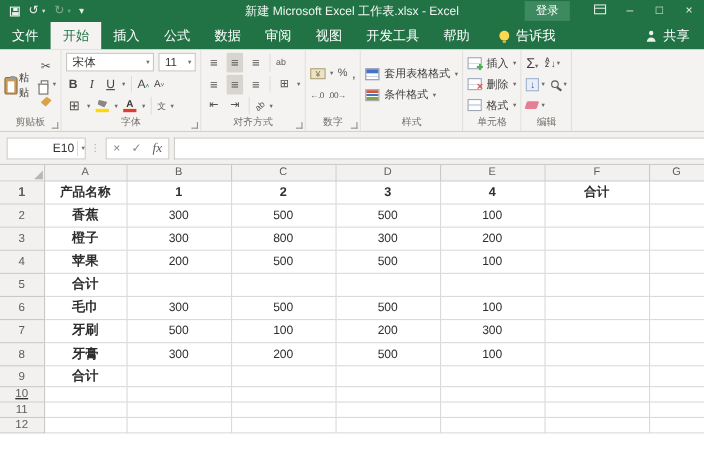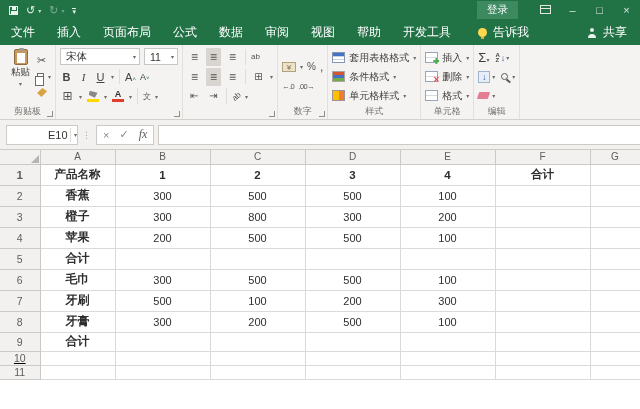--- a/index.html
+++ b/index.html
@@ -41,21 +41,21 @@
   .ribbon { height:75px; background:#f5f3f1; border-bottom:1px solid #d4d1cd; display:flex; align-items:stretch; }
   .rgroup { position:relative; border-right:1px solid #e3e0dc; padding:2px 4px 13px 4px; }
   .rlabel { position:absolute; bottom:1px; left:0; right:0; text-align:center; font-size:9px; color:#73706c; }
   .lnch { position:absolute; right:2px; bottom:2px; width:6px; height:6px;
           border-right:1px solid #918e8a; border-bottom:1px solid #918e8a; }
   .rrow { display:flex; align-items:center; height:20px; gap:4px; font-size:10px; color:#3f3d3b; }
   .rcol { display:flex; flex-direction:column; justify-content:center; }
   .da { font-size:6px; color:#6f6c68; }
   .g-sep { width:1px; align-self:stretch; background:#e0ddd9; margin:2px 1px; }
 
-  .pastebtn { display:flex; flex-direction:column; align-items:center; width:33px; font-size:9.5px; color:#3f3d3b; gap:1px; padding-top:2px;}
+  .pastebtn { display:flex; flex-direction:row; align-items:center; width:33px; font-size:9.5px; color:#3f3d3b; gap:1px; padding-top:2px;}
   .clipic { width:14px; height:16px; background:#c9995b; border:1px solid #8d6c3e; border-radius:2px; position:relative; }
   .clipic:before { content:''; position:absolute; left:2px; top:3px; right:2px; bottom:1px; background:#fdfdfd; }
   .clipic:after { content:''; position:absolute; top:-2px; left:4px; width:5px; height:3px; background:#9b9b9b; border-radius:1px; }
   .copyic { width:7px; height:8px; border:1px solid #6d6a66; background:#fff; position:relative; display:inline-block; }
   .copyic:before { content:''; position:absolute; left:-3px; top:2px; width:7px; height:8px; border:1px solid #6d6a66; background:#fff; }
   .brushic { width:10px; height:9px; background:#d9a441; clip-path:polygon(0 55%,55% 0,100% 35%,45% 100%); }
 
   .combo { background:#fff; border:1px solid #c9c6c2; height:17px; display:flex; align-items:center; font-size:10.5px; padding:0 3px 0 5px; color:#333; }
   .combo .cv { flex:1; overflow:hidden; white-space:nowrap; }
   .biu { font-size:11px; width:13px; text-align:center; color:#444; }
@@ -135,40 +135,41 @@
 
   <div class="titlebar">
     <div class="qat">
       <span class="saveic"></span>
       <span class="qicon">↺</span>
         <span class="tinyarrow">▾</span>
       <span class="qicon dim">↻</span>
         <span class="tinyarrow dim">▾</span>
       <span class="qcustom">▾</span>
     </div>
+    <div class="title">新建 Microsoft Excel 工作表.xlsx  -  Excel</div>
     <div class="tb-right">
       <span class="signin">登录</span>
       <span class="winbtn"><span class="ribopt"></span></span>
       <span class="winbtn">–</span>
       <span class="winbtn">□</span>
       <span class="winbtn">×</span>
     </div>
   </div>
 
   <div class="tabrow">
     <div class="tabstrip">
       <div class="tab">文件</div>
+    <div class="tab active">开始</div>
         <div class="tab">插入</div>
-        <div class="tab">页面布局</div>
         <div class="tab">公式</div>
         <div class="tab">数据</div>
         <div class="tab">审阅</div>
         <div class="tab">视图</div>
+        <div class="tab">开发工具</div>
         <div class="tab">帮助</div>
-        <div class="tab">开发工具</div>
       </div>
     <div class="tellme">
       <span class="bulb"></span>
       <span>告诉我</span>
     </div>
     <div class="share">
       <span class="person"></span>
       <span>共享</span>
     </div>
   </div>
@@ -227,20 +228,21 @@
           <span class="da">▾</span>
         <span class="colicon">
             <span class="fonticon">A</span>
             <span class="cbar red"></span>
           </span>
           <span class="da">▾</span>
         <span class="g-sep"></span>
         <span class="smalltxt">文</span>
           <span class="da">▾</span>
       </div>
+      <div class="rlabel">字体</div>
       <span class="lnch"></span>
     </div>
 
     <div class="rgroup rcol">
       <div class="rrow">
         <span class="alignic">≡</span>
         <span class="alignic sel">≡</span>
         <span class="alignic">≡</span>
         <span class="g-sep"></span>
         <span class="smalltxt">ab</span>
@@ -253,20 +255,21 @@
         <span class="alignic" style="font-size:10px;">⊞</span>
         <span class="da">▾</span>
       </div>
       <div class="rrow">
         <span class="alignic" style="font-size:10px;">⇤</span>
         <span class="alignic" style="font-size:10px;">⇥</span>
         <span class="g-sep"></span>
         <span class="smalltxt" style="display:inline-block;transform:rotate(-40deg);">ab</span>
         <span class="da">▾</span>
       </div>
+      <div class="rlabel">对齐方式</div>
       <span class="lnch"></span>
     </div>
 
     <div class="rgroup rcol">
       <div class="rrow">
         <span class="noteic">¥</span>
         <span class="da">▾</span>
         <span style="font-size:10px;color:#55524e;">%</span>
         <span style="font-size:12px;color:#55524e;">,</span>
       </div>
@@ -280,25 +283,20 @@
 
     <div class="rgroup rcol">
       <div class="stylebtn">
         <span class="tfic"></span>
         <span>套用表格格式</span>
         <span class="da">▾</span>
       </div>
       <div class="stylebtn">
         <span class="cfic"></span>
         <span>条件格式</span>
-        <span class="da">▾</span>
-      </div>
-      <div class="stylebtn">
-        <span class="csic"></span>
-        <span>单元格样式</span>
         <span class="da">▾</span>
       </div>
       <div class="rlabel">样式</div>
     </div>
 
     <div class="rgroup rcol">
       <div class="stylebtn">
         <span class="cellic plus"></span>
         <span>插入</span>
         <span class="da">▾</span>
@@ -493,17 +491,27 @@
           <tr style="height: 14px;">
             <td class="rowhdr">11</td>
             <td></td>
             <td></td>
             <td></td>
             <td></td>
             <td></td>
             <td></td>
             <td></td>
           </tr>
+          <tr style="height: 14px;">
+            <td class="rowhdr">12</td>
+            <td></td>
+            <td></td>
+            <td></td>
+            <td></td>
+            <td></td>
+            <td></td>
+            <td></td>
+          </tr>
         </tbody>
     </table>
   </div>
 
 </div>
 
 </body></html>

